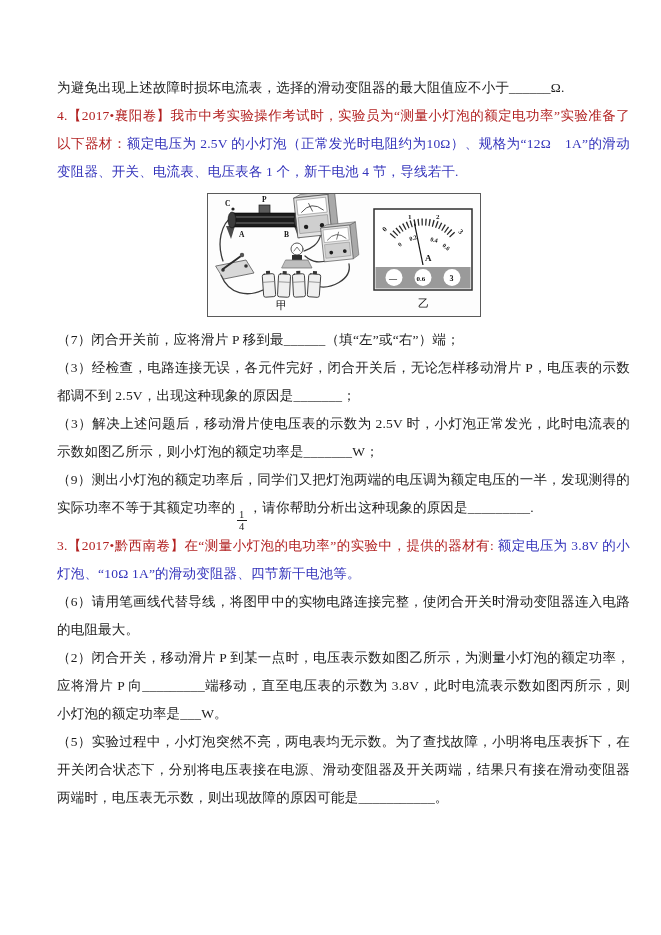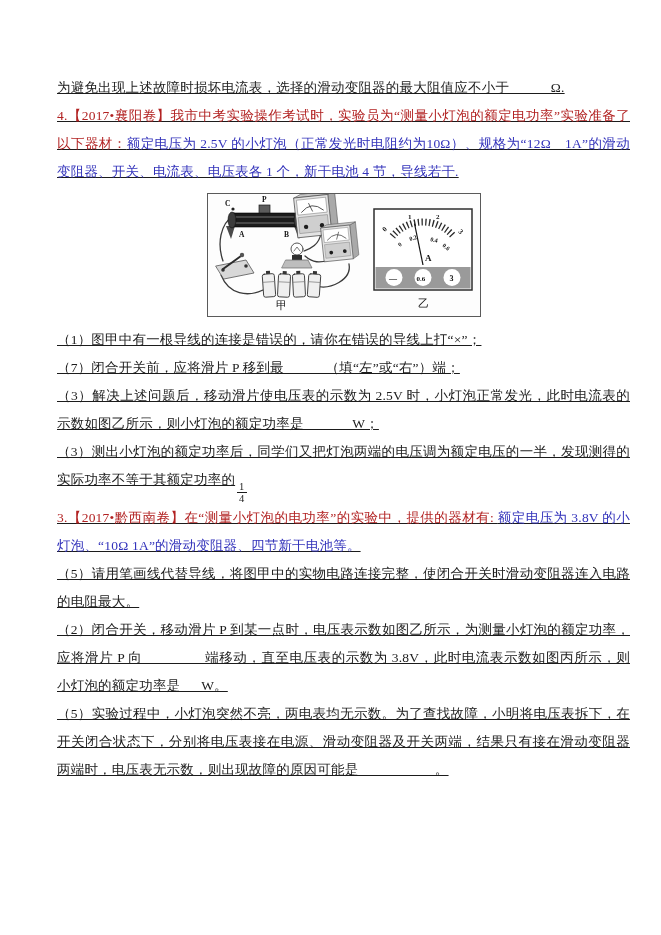--- a/index.html
+++ b/index.html
@@ -1,21 +1,21 @@
 <!DOCTYPE html>
 <html><head>
 <meta charset="utf-8">
 <style>
   html,body{margin:0;padding:0;}
   body{
     width:661px;height:935px;background:#ffffff;overflow:hidden;
     font-family:"Liberation Serif","DejaVu Serif",serif;
     color:#1c1c1c;
   }
-  .page{padding:74px 31px 0 57px;text-decoration:underline;}
+  .page{padding:74px 31px 0 57px;}
   p.doc-line{
     margin:0;font-size:13.5px;line-height:28px;
     text-align:justify;letter-spacing:0.2px;word-break:break-all;
   }
   .red{color:#b22222;}
   .blue{color:#3333bb;}
   .frac{
     display:inline-flex;flex-direction:column;vertical-align:-6px;
     line-height:1.05;font-size:10.5px;text-align:center;margin:0 2px;
   }
@@ -156,28 +156,28 @@
         <circle cx="244" cy="83.5" r="8.5" fill="#ffffff"></circle>
         <text x="181" y="86.5" font-size="8" font-weight="bold" fill="#111">—</text>
         <text x="208.5" y="86.5" font-size="7" font-weight="bold" fill="#111">0.6</text>
         <text x="241.5" y="86.5" font-size="8" font-weight="bold" fill="#111">3</text>
 
         <text x="210" y="113" font-size="11" fill="#111">乙</text>
       </g>
     </svg>
   </div>
 
-  <p class="doc-line">（1）图甲中有一根导线的连接是错误的，请你在错误的导线上打“×”；</p>
   <p class="doc-line">（7）闭合开关前，应将滑片 P 移到最______（填“左”或“右”）端；</p>
+  <p class="doc-line">（3）经检查，电路连接无误，各元件完好，闭合开关后，无论怎样移动滑片 P，电压表的示数都调不到 2.5V，出现这种现象的原因是_______；</p>
   <p class="doc-line">（3）解决上述问题后，移动滑片使电压表的示数为 2.5V 时，小灯泡正常发光，此时电流表的示数如图乙所示，则小灯泡的额定功率是_______W；</p>
 
-  <p class="doc-line"><span>（3）测出小灯泡的额定功率后，同学们又把灯泡两端的电压调为额定电压的一半，发现测得的实际功率不等于其额定功率的</span><span class="frac">
+  <p class="doc-line"><span>（9）测出小灯泡的额定功率后，同学们又把灯泡两端的电压调为额定电压的一半，发现测得的实际功率不等于其额定功率的</span><span class="frac">
         <span class="num">1</span>
         <span class="den">4</span>
-      </span></p>
+      </span><span>，请你帮助分析出这种现象的原因是_________.</span></p>
 
   <p class="doc-line"><span class="red">3.【2017•黔西南卷】在“测量小灯泡的电功率”的实验中，提供的器材有: </span><span class="blue">额定电压为 3.8V 的小灯泡、“10Ω 1A”的滑动变阻器、四节新干电池等。</span></p>
 
-  <p class="doc-line">（5）请用笔画线代替导线，将图甲中的实物电路连接完整，使闭合开关时滑动变阻器连入电路的电阻最大。</p>
+  <p class="doc-line">（6）请用笔画线代替导线，将图甲中的实物电路连接完整，使闭合开关时滑动变阻器连入电路的电阻最大。</p>
   <p class="doc-line">（2）闭合开关，移动滑片 P 到某一点时，电压表示数如图乙所示，为测量小灯泡的额定功率，应将滑片 P 向_________端移动，直至电压表的示数为 3.8V，此时电流表示数如图丙所示，则小灯泡的额定功率是___W。</p>
   <p class="doc-line">（5）实验过程中，小灯泡突然不亮，两电表均无示数。为了查找故障，小明将电压表拆下，在开关闭合状态下，分别将电压表接在电源、滑动变阻器及开关两端，结果只有接在滑动变阻器两端时，电压表无示数，则出现故障的原因可能是___________。</p>
 
 </div>
 
 </body></html>

